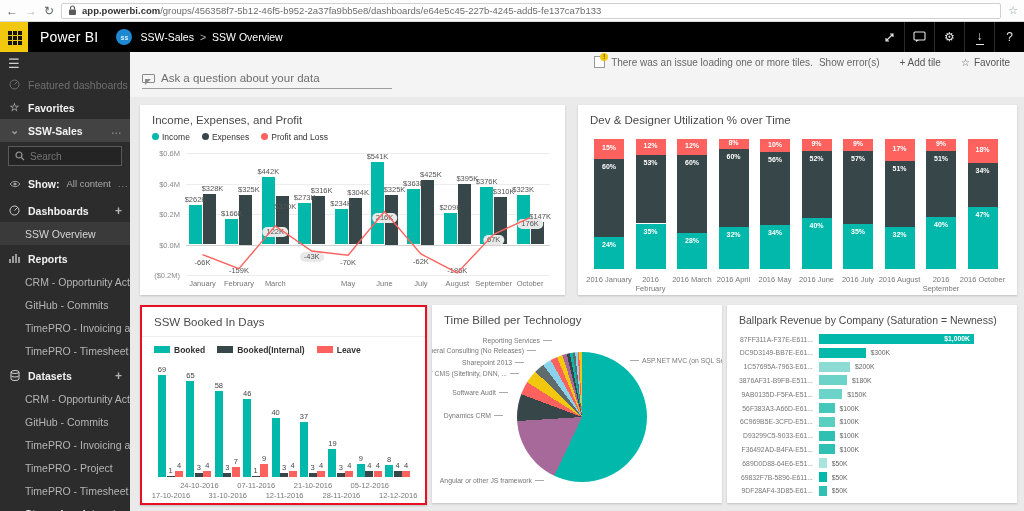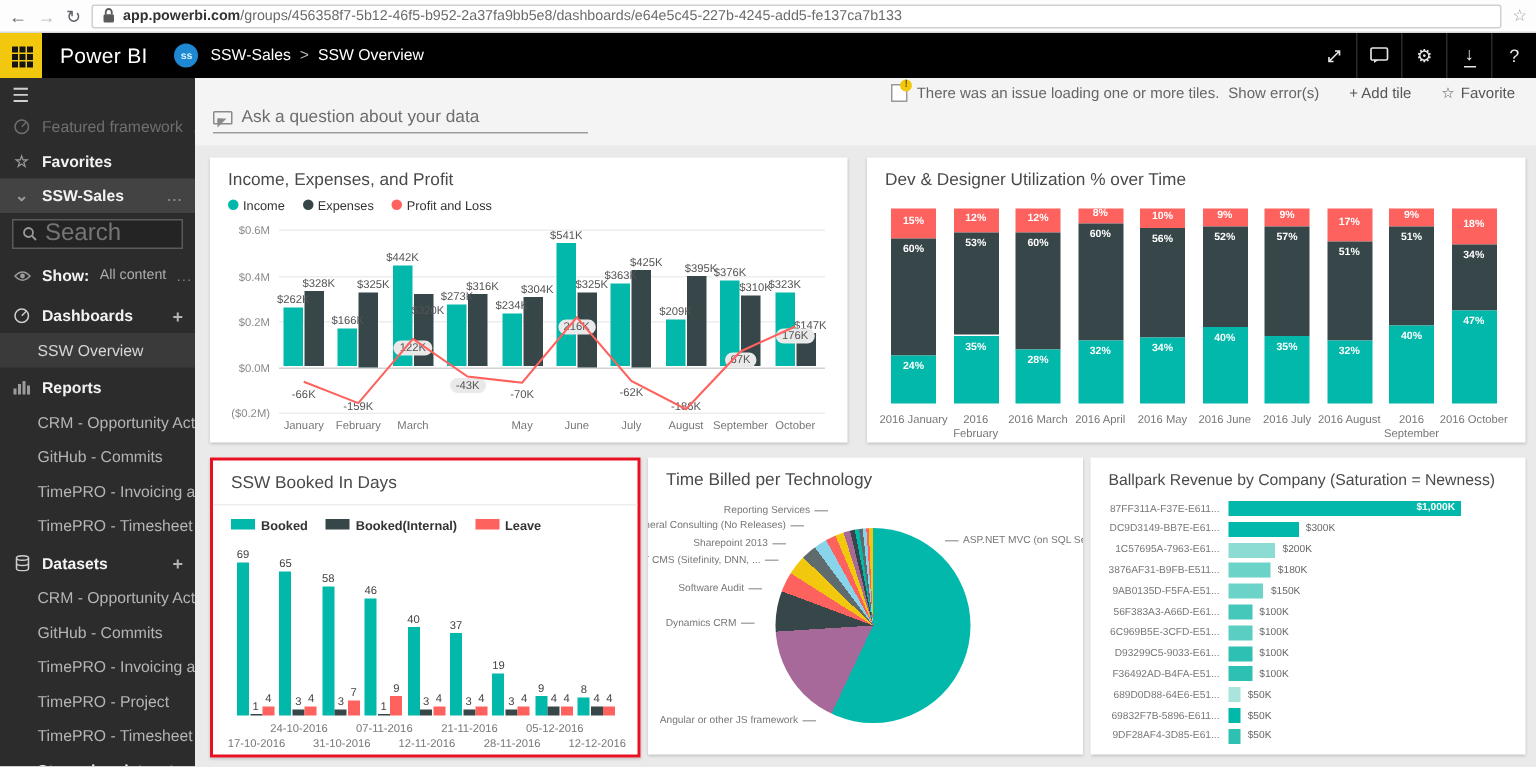--- a/index.html
+++ b/index.html
@@ -41,21 +41,21 @@
   .sb-row .ico { width:13px; flex:none; display:flex; justify-content:center; color:#9b9b9b; font-size:11px; }
   .sb-row .dots3 { margin-left:auto; color:#8a8a8a; letter-spacing:1px; font-size:9px; }
   .sb-head { color:#f2f2f2; font-weight:bold; }
   .sb-dim { color:#6f6f6f; }
   .sb-sel { background:#434343; }
   .sb-sub { padding-left:25px; color:#b5b5b5; }
   .sb-sub.on { background:#3a3a3a; color:#d6d6d6; }
   .sb-plus { margin-left:auto; color:#b5b5b5; font-size:12px; }
   .sb-search { margin:4px 8px 6px 8px; height:20px; background:#242424; border:1px solid #5a5a5a;
     display:flex; align-items:center; gap:5px; padding:0 6px; }
-  .sb-search input { background:transparent; border:none; outline:none; color:#bbb; font-size:16px; width:85px;
+  .sb-search input { background:transparent; border:none; outline:none; color:#bbb; font-size:10px; width:85px;
     font-family:"Liberation Sans",sans-serif; }
   .hamb { font-size:13px; color:#cfcfcf; padding:4px 8px 2px; cursor:pointer; }
   .minibar { display:inline-flex; align-items:flex-end; gap:1px; height:9px; }
   .minibar i { width:2px; background:#9b9b9b; display:block; }
 
   
   .mainhead { position:absolute; left:130px; top:52px; width:894px; height:45px; background:#f4f4f4; }
   .warnrow { position:absolute; right:14px; top:4px; display:flex; align-items:center; gap:6px;
     font-size:10px; color:#666; }
   .warnrow .link { cursor:pointer; color:#666; }
@@ -160,21 +160,21 @@
   <div class="sidebar">
     <div class="hamb">☰</div>
 
     <div class="sb-row sb-dim">
       <span class="ico">
         <svg width="11" height="11" viewBox="0 0 11 11">
             <circle cx="5.5" cy="5.5" r="4.5" fill="none" stroke="#6f6f6f" stroke-width="1"></circle>
             <line x1="5.5" y1="5.5" x2="8.5" y2="2.5" stroke="#6f6f6f" stroke-width="1"></line>
           </svg>
       </span>
-      <span>Featured framework</span>
+      <span>Featured dashboards</span>
       <span class="dots3">...</span>
     </div>
 
     <div class="sb-row sb-head">
       <span class="ico">☆</span>
       <span>Favorites</span>
     </div>
 
     <div class="sb-row sb-head sb-sel">
       <span class="ico">⌄</span>
@@ -514,21 +514,21 @@
         <div class="blabel" style="left: 241.7px; top: 92.087px; color: rgb(68, 68, 68);">4</div>
         <div class="bar" style="left: 246.2px; top: 102.087px; width: 8px; height: 5.91304px; background: rgb(253, 98, 94);"></div>
         <div class="blabel" style="left: 250.2px; top: 92.087px; color: rgb(68, 68, 68);">4</div>
       </div>
     <div id="booked-xaxis"></div>
   <div class="xtick" style="left: 29px; top: 184px; width: 52px;">17-10-2016</div>
       <div class="xtick" style="left: 57.4px; top: 174px; width: 52px;">24-10-2016</div>
       <div class="xtick" style="left: 85.8px; top: 184px; width: 52px;">31-10-2016</div>
       <div class="xtick" style="left: 114.2px; top: 174px; width: 52px;">07-11-2016</div>
       <div class="xtick" style="left: 142.6px; top: 184px; width: 52px;">12-11-2016</div>
-      <div class="xtick" style="left: 171px; top: 174px; width: 52px;">21-11-2016</div>
+      <div class="xtick" style="left: 171px; top: 174px; width: 52px;">21-10-2016</div>
       <div class="xtick" style="left: 199.4px; top: 184px; width: 52px;">28-11-2016</div>
       <div class="xtick" style="left: 227.8px; top: 174px; width: 52px;">05-12-2016</div>
       <div class="xtick" style="left: 256.2px; top: 184px; width: 52px;">12-12-2016</div>
     </div>
 
   <div class="tile" id="tile-pie">
     <h3>Time Billed per Technology</h3>
     <div id="pie-area"></div>
   <div class="pie-circle" style="left: 85px; top: 47px; width: 130px; height: 130px; background: conic-gradient(rgb(1, 184, 170) 0deg, rgb(1, 184, 170) 205.2deg, rgb(166, 105, 153) 205.2deg, rgb(166, 105, 153) 266.4deg, rgb(55, 70, 73) 266.4deg, rgb(55, 70, 73) 290.52deg, rgb(253, 98, 94) 290.52deg, rgb(253, 98, 94) 302.4deg, rgb(242, 200, 15) 302.4deg, rgb(242, 200, 15) 314.28deg, rgb(95, 107, 109) 314.28deg, rgb(95, 107, 109) 323.28deg, rgb(138, 212, 235) 323.28deg, rgb(138, 212, 235) 331.2deg, rgb(253, 98, 94) 331.2deg, rgb(253, 98, 94) 337.32deg, rgb(242, 200, 15) 337.32deg, rgb(242, 200, 15) 342.36deg, rgb(166, 105, 153) 342.36deg, rgb(166, 105, 153) 346.32deg, rgb(55, 70, 73) 346.32deg, rgb(55, 70, 73) 349.2deg, rgb(1, 184, 170) 349.2deg, rgb(1, 184, 170) 351.72deg, rgb(95, 107, 109) 351.72deg, rgb(95, 107, 109) 353.88deg, rgb(138, 212, 235) 353.88deg, rgb(138, 212, 235) 356.04deg, rgb(253, 98, 94) 356.04deg, rgb(253, 98, 94) 357.48deg, rgb(242, 200, 15) 357.48deg, rgb(242, 200, 15) 360deg);"></div>
       <div class="pie-note" style="top: 52px; left: 198px;">

